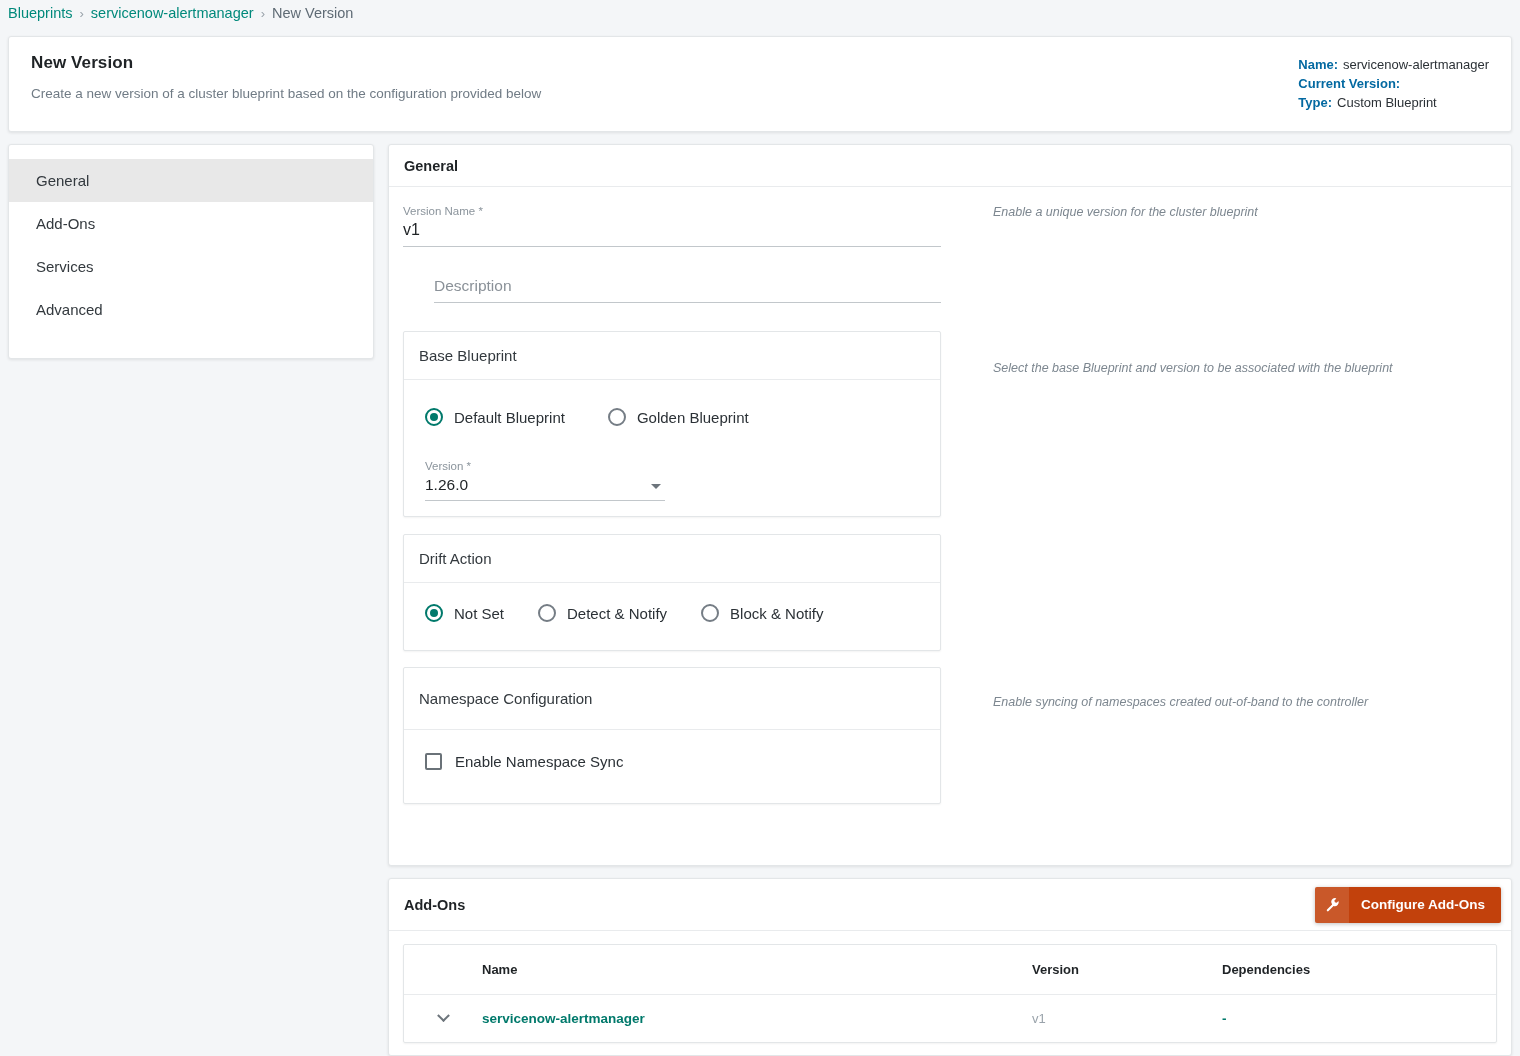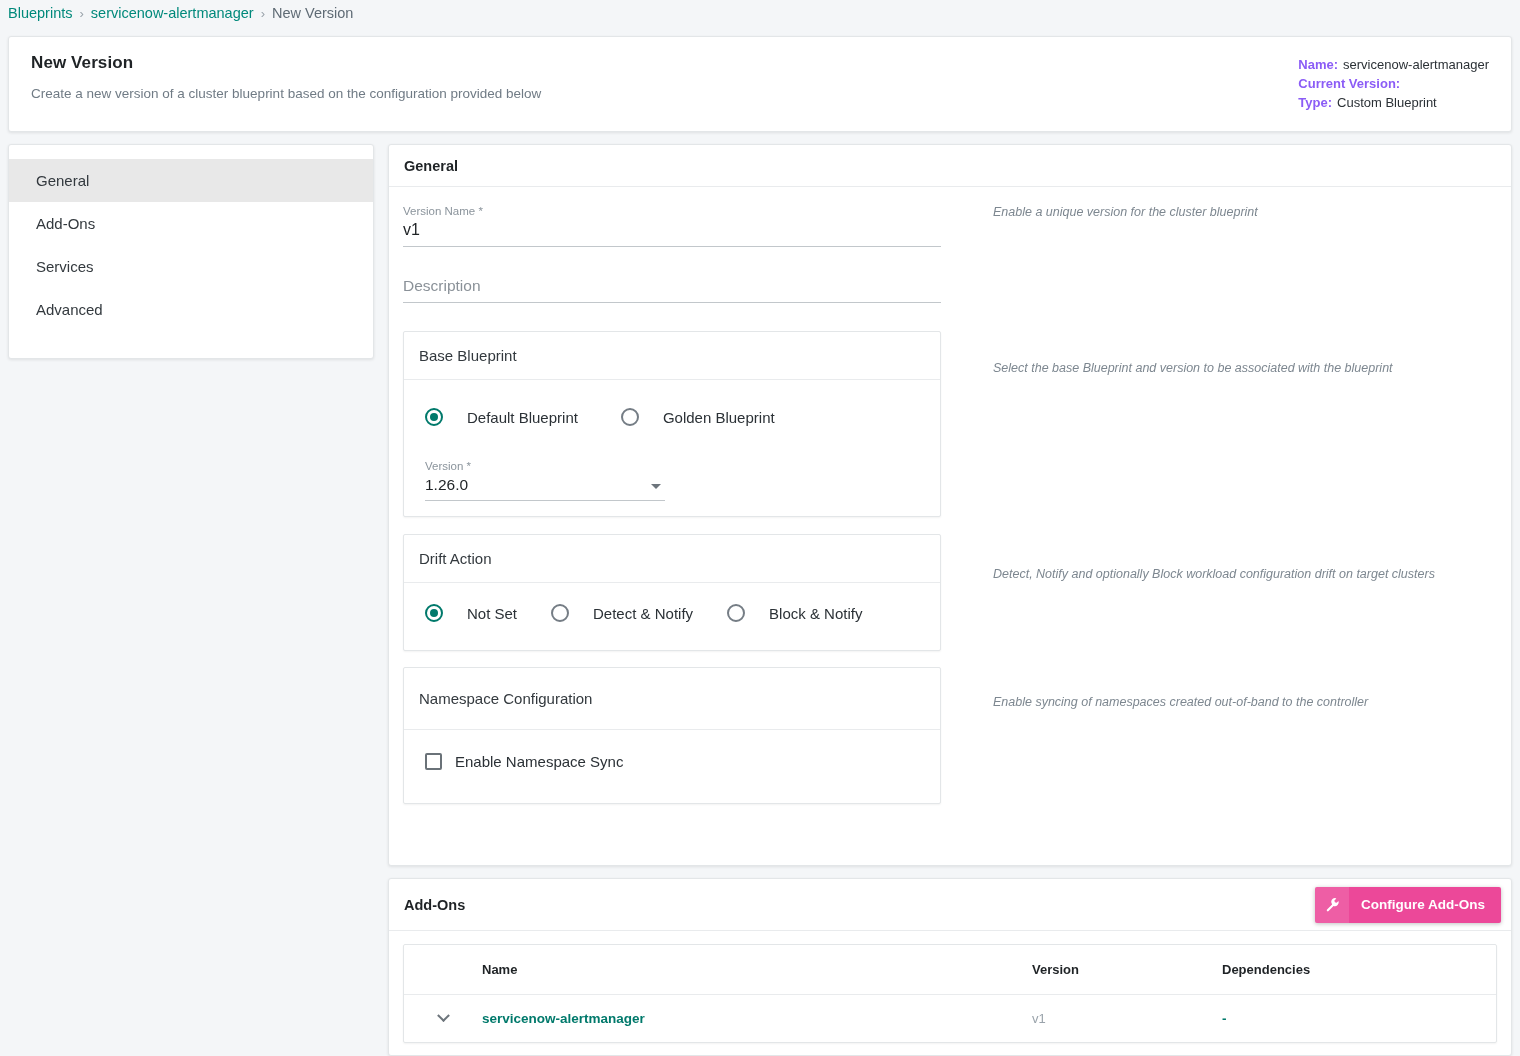--- a/index.html
+++ b/index.html
@@ -38,21 +38,21 @@
     left: 8px; top: 36px;
     width: 1504px; height: 96px;
     padding: 16px 22px 0 22px;
     display: flex;
     justify-content: space-between;
   }
   .header-title { font-size: 17px; font-weight: 700; color: #1f2326; letter-spacing: .1px; }
   .header-sub { font-size: 13.5px; color: #707b85; margin-top: 13px; }
   .meta { text-align: left; font-size: 13px; line-height: 19px; padding-top: 2px; }
   .meta-row { white-space: nowrap; }
-  .meta-k { font-weight: 700; color: #8b5cf6; }
+  .meta-k { font-weight: 700; color: #0369a1; }
   .meta-v { color: #2b3136; margin-left: 5px; }
 
   
   .nav-card {
     position: absolute;
     left: 8px; top: 144px;
     width: 366px; height: 215px;
     padding: 14px 0;
   }
   .nav-item {
@@ -99,21 +99,21 @@
 
   
   .field { width: 538px; margin-bottom: 6px; }
   .field-label { font-size: 11.5px; color: #8b949c; margin-bottom: 2px; }
   .field-value {
     font-size: 16px;
     color: #1f2326;
     border-bottom: 1px solid #c2c7cb;
     padding: 2px 0 7px 0;
   }
-  .field-placeholder { color: #8a9198; font-size: 15.5px; }
+  .field-placeholder { color: #8a9198; font-size: 15.5px; margin-left: 31px; }
 
   
   .sub-card {
     width: 538px;
     border: 1px solid #e3e6e8;
     border-radius: 2px;
     background: #fff;
     box-shadow: 0 1px 2px rgba(0,0,0,0.05);
   }
   .sub-head {
@@ -139,21 +139,21 @@
   }
   .radio.checked { border-color: #00796b; }
   .radio.checked::after {
     content: "";
     position: absolute;
     left: 3px; top: 3px;
     width: 8px; height: 8px;
     border-radius: 50%;
     background: #00796b;
   }
-  .radio-label { font-size: 15px; color: #2b3136; margin-left: 24px; }
+  .radio-label { font-size: 15px; color: #2b3136; margin-left: 11px; }
 
   
   .checkbox {
     width: 17px; height: 17px;
     border: 2px solid #6a7278;
     border-radius: 2px;
     flex: none;
   }
   .check-label { font-size: 15px; color: #2b3136; margin-left: 13px; }
 
@@ -203,21 +203,21 @@
     align-items: center;
     justify-content: space-between;
     padding: 0 10px 0 15px;
     border-bottom: 1px solid #e9ebed;
     position: relative;
   }
   .addons-title { font-size: 14.5px; font-weight: 700; color: #1f2326; }
   .btn-primary {
     display: inline-flex;
     align-items: stretch;
-    background: #ec4899;
+    background: #c2410c;
     color: #fff;
     border: none;
     border-radius: 2px;
     box-shadow: 0 1px 4px rgba(0,0,0,0.25);
     cursor: pointer;
     overflow: hidden;
     height: 36px;
     font-family: "Liberation Sans", sans-serif;
   }
   .btn-primary .ico {
@@ -382,21 +382,20 @@
                   <span class="radio-label">Detect &amp; Notify</span>
                 </div>
                 <div class="radio-wrap" style="margin-left:34px">
                   <span class="radio"></span>
                   <span class="radio-label">Block &amp; Notify</span>
                 </div>
               </div>
             </div>
           </div>
         </div>
-        <div class="hint" style="padding-top:33px">Detect, Notify and optionally Block workload configuration drift on target clusters</div>
       </div>
 
       <div class="row" style="margin-top:16px">
         <div class="left-col">
           <div class="sub-card">
             <div class="sub-head" style="height:62px">Namespace Configuration</div>
             <div class="sub-body" style="padding-top:23px; padding-bottom:33px">
               <div style="display:flex; align-items:center; padding-left:6px">
                 <span class="checkbox"></span>
                 <span class="check-label">Enable Namespace Sync</span>

